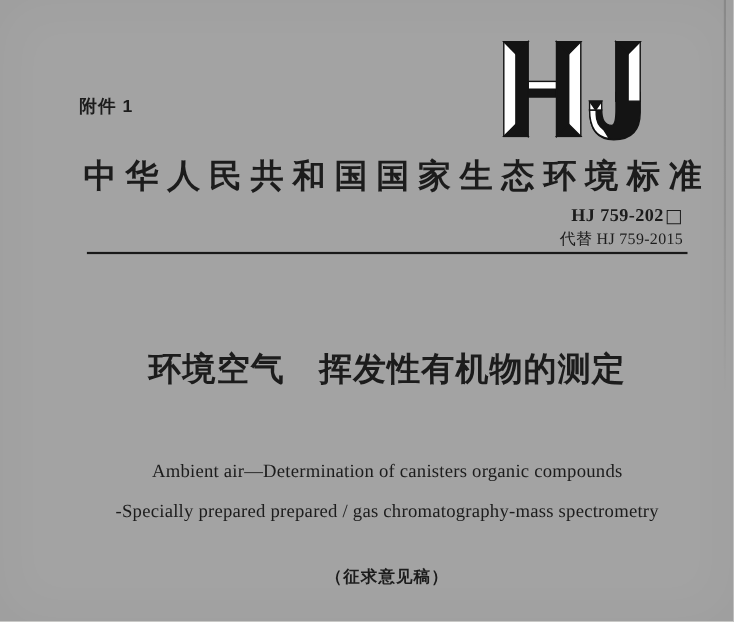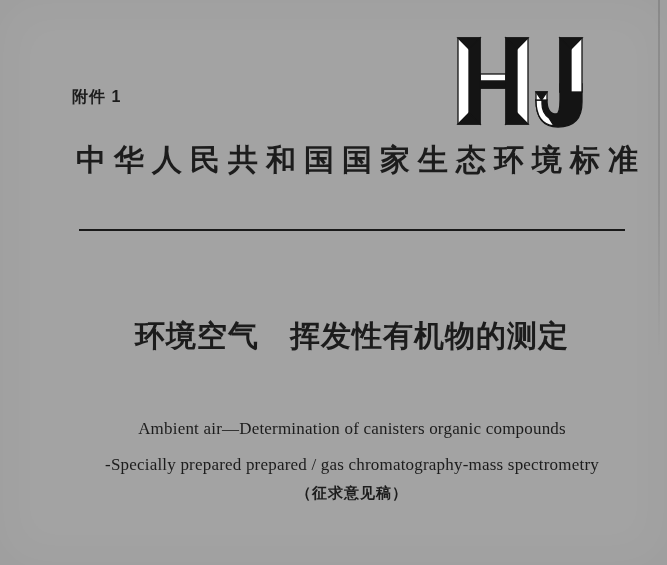--- a/index.html
+++ b/index.html
@@ -52,21 +52,21 @@
   .center-band{position:absolute;left:79px;width:546px;text-align:center;}
   .title-zh{
     top:314px;
     font-family:"Liberation Sans","DejaVu Sans",sans-serif;
     font-size:30px;font-weight:700;line-height:44px;letter-spacing:1px;
     white-space:nowrap;
   }
   .en-line1{top:419px;font-size:17px;letter-spacing:0.2px;}
   .en-line2{top:455px;font-size:17px;letter-spacing:0.2px;white-space:nowrap;}
   .draft{
-    top:484px;
+    top:515px;
     font-family:"Liberation Sans","DejaVu Sans",sans-serif;
     font-size:15px;font-weight:700;letter-spacing:1px;
   }
 </style>
 </head>
 <body>
 
 <div class="page">
 
   <div class="scan-edge"></div>
@@ -98,20 +98,24 @@
       <polygon points="82,58 93,58 87.5,66" fill="#141414"></polygon>
 
       <rect x="106" y="4" width="22" height="54" fill="#ffffff"></rect>
       <polygon points="106,4 128,4 117,15" fill="#141414"></polygon>
       <polygon points="106,4 106,58 117,58 117,15" fill="#141414"></polygon>
     </svg>
   </div>
 
   <div class="std-name">中华人民共和国国家生态环境标准</div>
 
+  <div class="std-num-block">
+    <div class="std-num"><span>HJ 759-202</span><span class="year-box">□</span></div>
+    <div class="replaces">代替 HJ 759-2015</div>
+  </div>
 
   <div class="rule"></div>
 
   <div class="center-band title-zh">
     <div>环境空气　挥发性有机物的测定</div>
   </div>
 
   <div class="center-band en-line1">Ambient air—Determination of canisters organic compounds</div>
 
   <div class="center-band en-line2">-Specially prepared prepared / gas chromatography-mass spectrometry</div>

